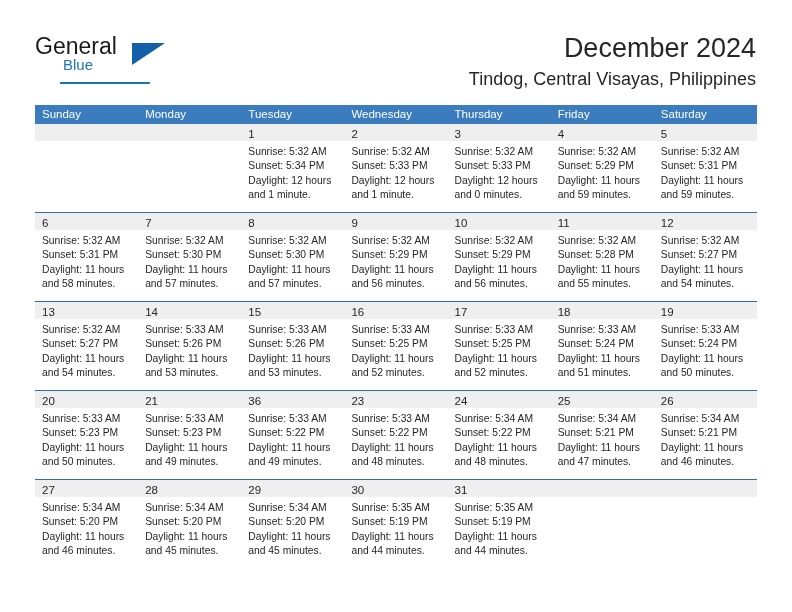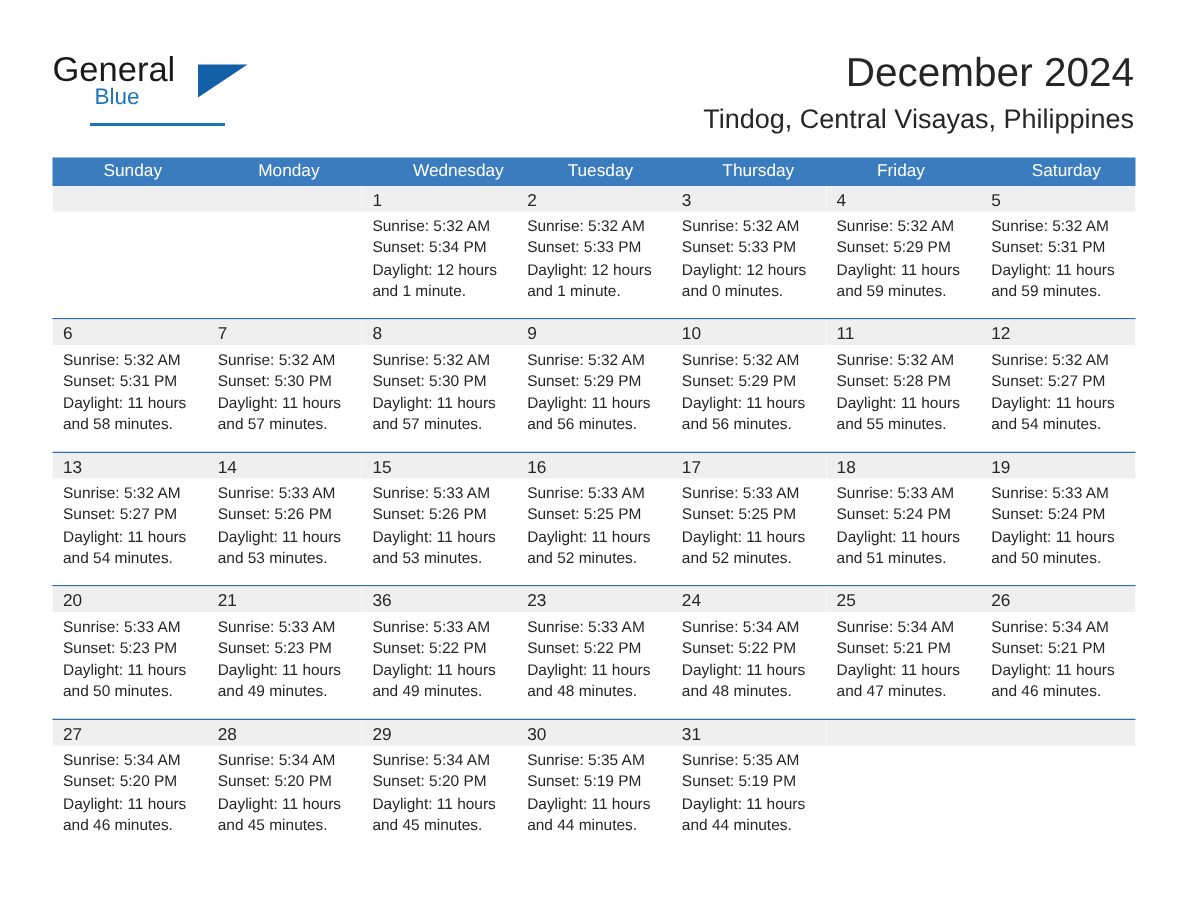--- a/index.html
+++ b/index.html
@@ -109,21 +109,20 @@
     flex: 1 1 0;
     box-sizing: border-box;
     height: 19px;
     line-height: 19px;
     padding-left: 7px;
     color: #ffffff;
     font-size: 11.5px;
     font-family: "Liberation Sans", sans-serif;
     white-space: nowrap;
     overflow: hidden;
-    margin-left: 27px;
   }
 
   .week {
     width: 722px;
     border-top: 1.4px solid #2f6fae;
   }
   .week:first-of-type {
     border-top: none;
   }
   .week-row {
@@ -180,22 +179,22 @@
       <div class="cal-location">Tindog, Central Visayas, Philippines</div>
     </div>
 
   </div>
 
   <div class="calendar">
 
     <div class="weekday-row">
       <div class="weekday">Sunday</div>
       <div class="weekday">Monday</div>
+      <div class="weekday">Tuesday</div>
       <div class="weekday">Wednesday</div>
-      <div class="weekday">Tuesday</div>
       <div class="weekday">Thursday</div>
       <div class="weekday">Friday</div>
       <div class="weekday">Saturday</div>
     </div>
 
     <div id="weeks-container">
         <div class="week">
           <div class="week-row">
             <div class="day-cell empty">
               <div class="day-number-band"></div>

